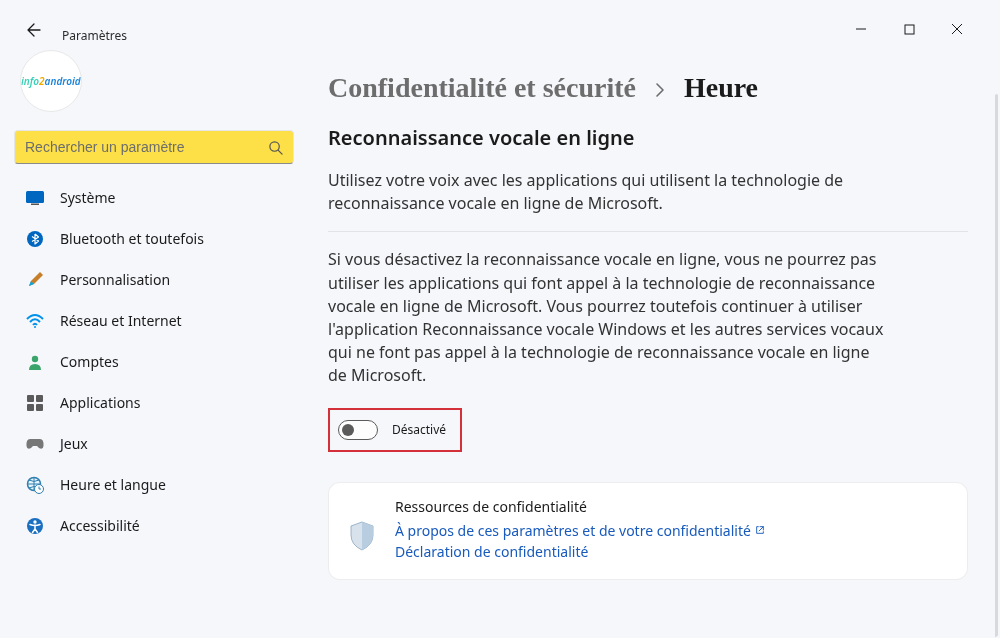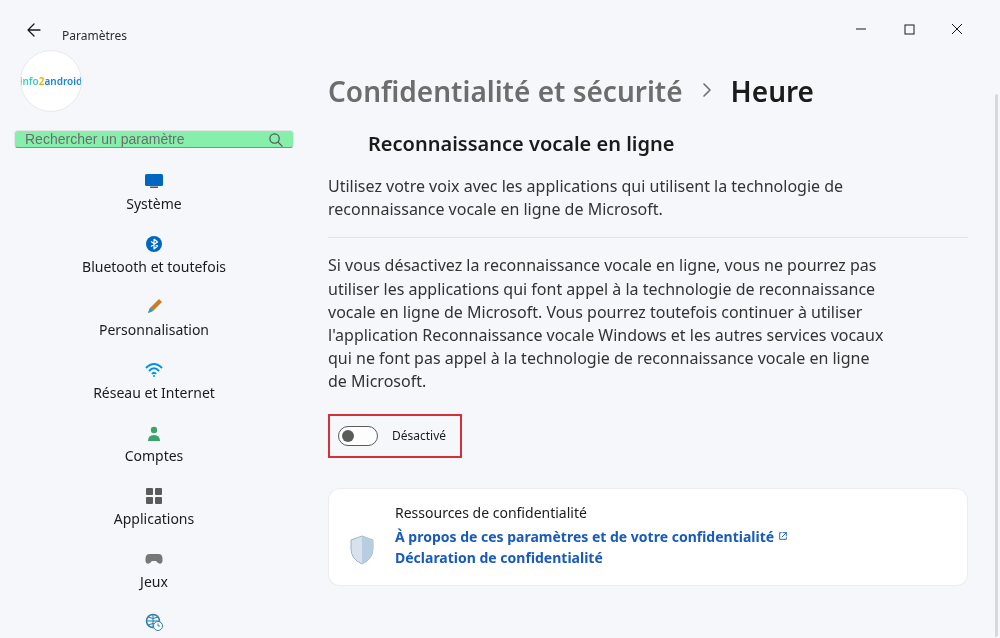--- a/index.html
+++ b/index.html
@@ -50,81 +50,81 @@
     overflow-y: auto;
   }
   .avatar-row {
     display: flex; align-items: center; gap: 12px;
     padding: 0 6px 14px 6px;
   }
   .avatar {
     width: 62px; height: 62px; border-radius: 50%;
     background: #ffffff;
     border: 1px solid #e8e8e8;
-    display: flex; align-items: center; justify-content: center;
+    display: flex; align-items: center; 
     font-size: 10px; color: #1b83d8; font-weight: 600;
     overflow: hidden;
+    font-style: italic;
   }
   .avatar span { white-space: nowrap; }
   .avatar .logo-a { color:#3ad0b7; }
   .avatar .logo-b { color:#f0a900; }
   .search {
     display: flex; align-items: center;
-    background: #86efac;
+    background: #fde047;
     border: 1px solid #e6e6e6;
     border-bottom: 1px solid #8a8a8a;
     border-radius: 4px;
     padding: 0 10px;
     height: 34px;
     margin-bottom: 10px;
   }
   .search input {
     flex: 1; border: none; outline: none; background: transparent;
     font-size: 14px; color: #555;
   }
   .search input::placeholder { color: #6d6d6d; }
   .search .iconwrap { width:16px; height:16px; display:flex; align-items:center; justify-content:center; }
 
   .nav { display: flex; flex-direction: column; gap: 2px; }
   .nav-item {
-    display: flex; align-items: center; gap: 4px;
+    display: flex; align-items: center; gap: 16px;
     padding: 10px 12px;
     border-radius: 4px;
     cursor: default;
-    flex-direction: column;
   }
   .nav-icon {
     width: 18px; height: 18px;
     display:flex; align-items:center; justify-content:center;
     flex-shrink:0;
   }
   .nav-label { font-size: 14px; color:#1b1b1b; }
 
   
   .main {
     flex: 1;
     padding: 28px 32px 0 28px;
     overflow-y: auto;
     position: relative;
   }
   .breadcrumb {
-    display: flex; align-items: center; gap: 18px;
+    display: flex; align-items: flex-end; gap: 18px;
     margin-bottom: 20px;
+    font-family: Liberation Serif, serif;
   }
   .bc-parent {
     font-size: 28px; font-weight: 600; color: #6d6d6d;
     cursor: pointer;
   }
   .bc-sep { font-size: 20px; color:#6d6d6d; }
   .bc-current { font-size: 28px; font-weight: 600; color:#1b1b1b; }
 
   .section-title {
     font-size: 20px; font-weight: 600; color:#1b1b1b;
     margin-bottom: 18px;
-    margin-left: 40px;
   }
   .body-text {
     font-size: 16px; line-height: 1.45; color:#333;
     margin-bottom: 16px;
     max-width: 560px;
   }
   .hr { border:none; border-top:1px solid rgba(0,0,0,0.08); margin: 0 0 16px 0; }
 
   .toggle-row {
     display: inline-flex; align-items:center; gap: 14px;
@@ -147,31 +147,30 @@
     background:#5b5b5b;
   }
   .toggle-label { font-size:12px; color:#1b1b1b; }
 
   .card {
     background:#ffffff;
     border:1px solid rgba(0,0,0,0.07);
     border-radius:12px;
     padding: 14px 20px 16px 20px;
     display:flex; gap:20px;
-    align-items:flex-end;
+    align-items:flex-start;
   }
   .card-iconcol { padding-top:24px; }
   .card-body { flex:1; }
   .card-title { font-size:14px; color:#1b1b1b; margin-bottom:4px; }
   .linklike {
     color:#185abd; font-size:14px;
     display:inline-flex; align-items:center; gap:4px;
     text-decoration:none;
     cursor:pointer;
-    font-weight:bold;
   }
   .link-row { display:block; line-height:1.55; }
 
   .scroll-hint {
     position:absolute; right:2px; top:50px; bottom:0;
     width:3px; background: rgba(0,0,0,0.12);
     border-radius:2px;
   }
 </style>
 </head>

